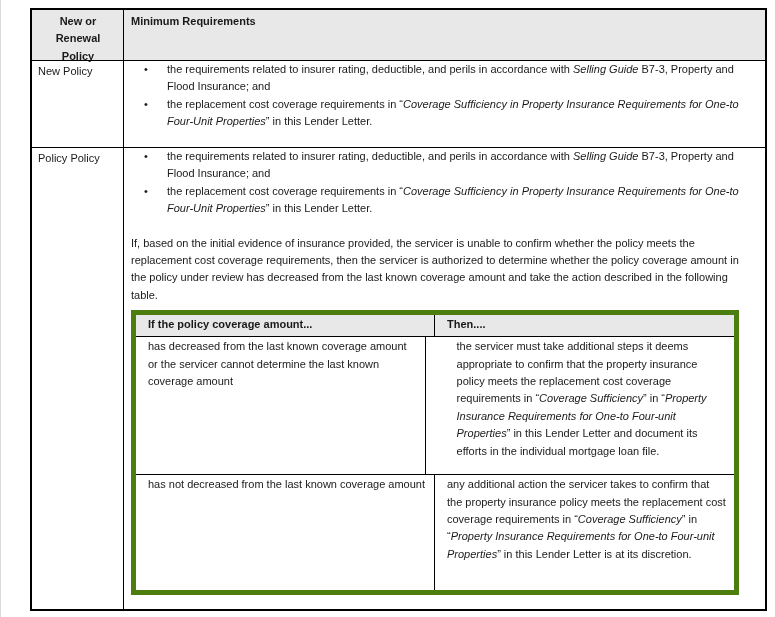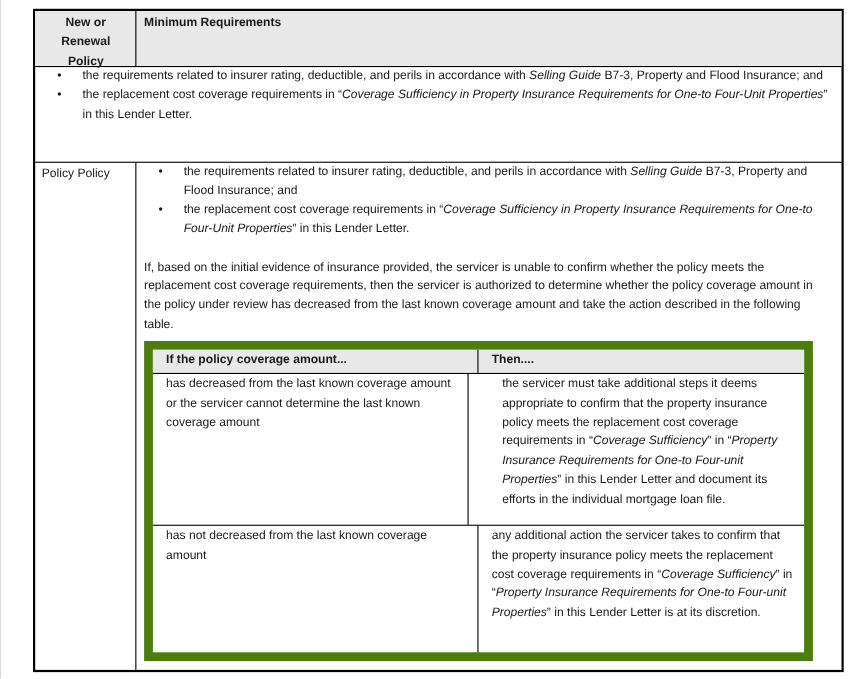--- a/index.html
+++ b/index.html
@@ -58,21 +58,21 @@
   .para.spaced { margin-top: 17px; }
   .bullet { position: relative; padding-left: 36px; }
   .bullet .marker {
     position: absolute;
     left: 13px;
     top: 0;
   }
   .inner-table {
     margin-top: 6px;
     width: 608px;
-    border: 8px solid #4d7c0f;
+    border: 5px solid #4d7c0f;
     box-sizing: border-box;
   }
   .irow { display: flex; border-top: 1.5px solid #000; box-sizing: border-box; }
   .irow.iheader {
     border-top: none;
     background: #e8e8e8;
     font-weight: bold;
     min-height: 21px;
   }
   .irow.r1 { min-height: 138px; gap: 19px; }
@@ -90,20 +90,21 @@
 
 <div class="page">
   <div class="outer-table">
 
     <div class="row header-row">
       <div class="col1">New or Renewal Policy</div>
       <div class="col2">Minimum Requirements</div>
     </div>
 
     <div class="row new-row">
+      <div class="col1">New Policy</div>
       <div class="col2">
         <div class="bullet">
           <span class="marker">•</span>
           <span>the requirements related to insurer rating, deductible, and perils in accordance with <i>Selling Guide</i> B7-3, Property and Flood Insurance; and</span>
         </div>
         <div class="bullet">
           <span class="marker">•</span>
           <span>the replacement cost coverage requirements in “<i>Coverage Sufficiency in Property Insurance Requirements for One-to Four-Unit Properties</i>” in this Lender Letter.</span>
         </div>
       </div>

